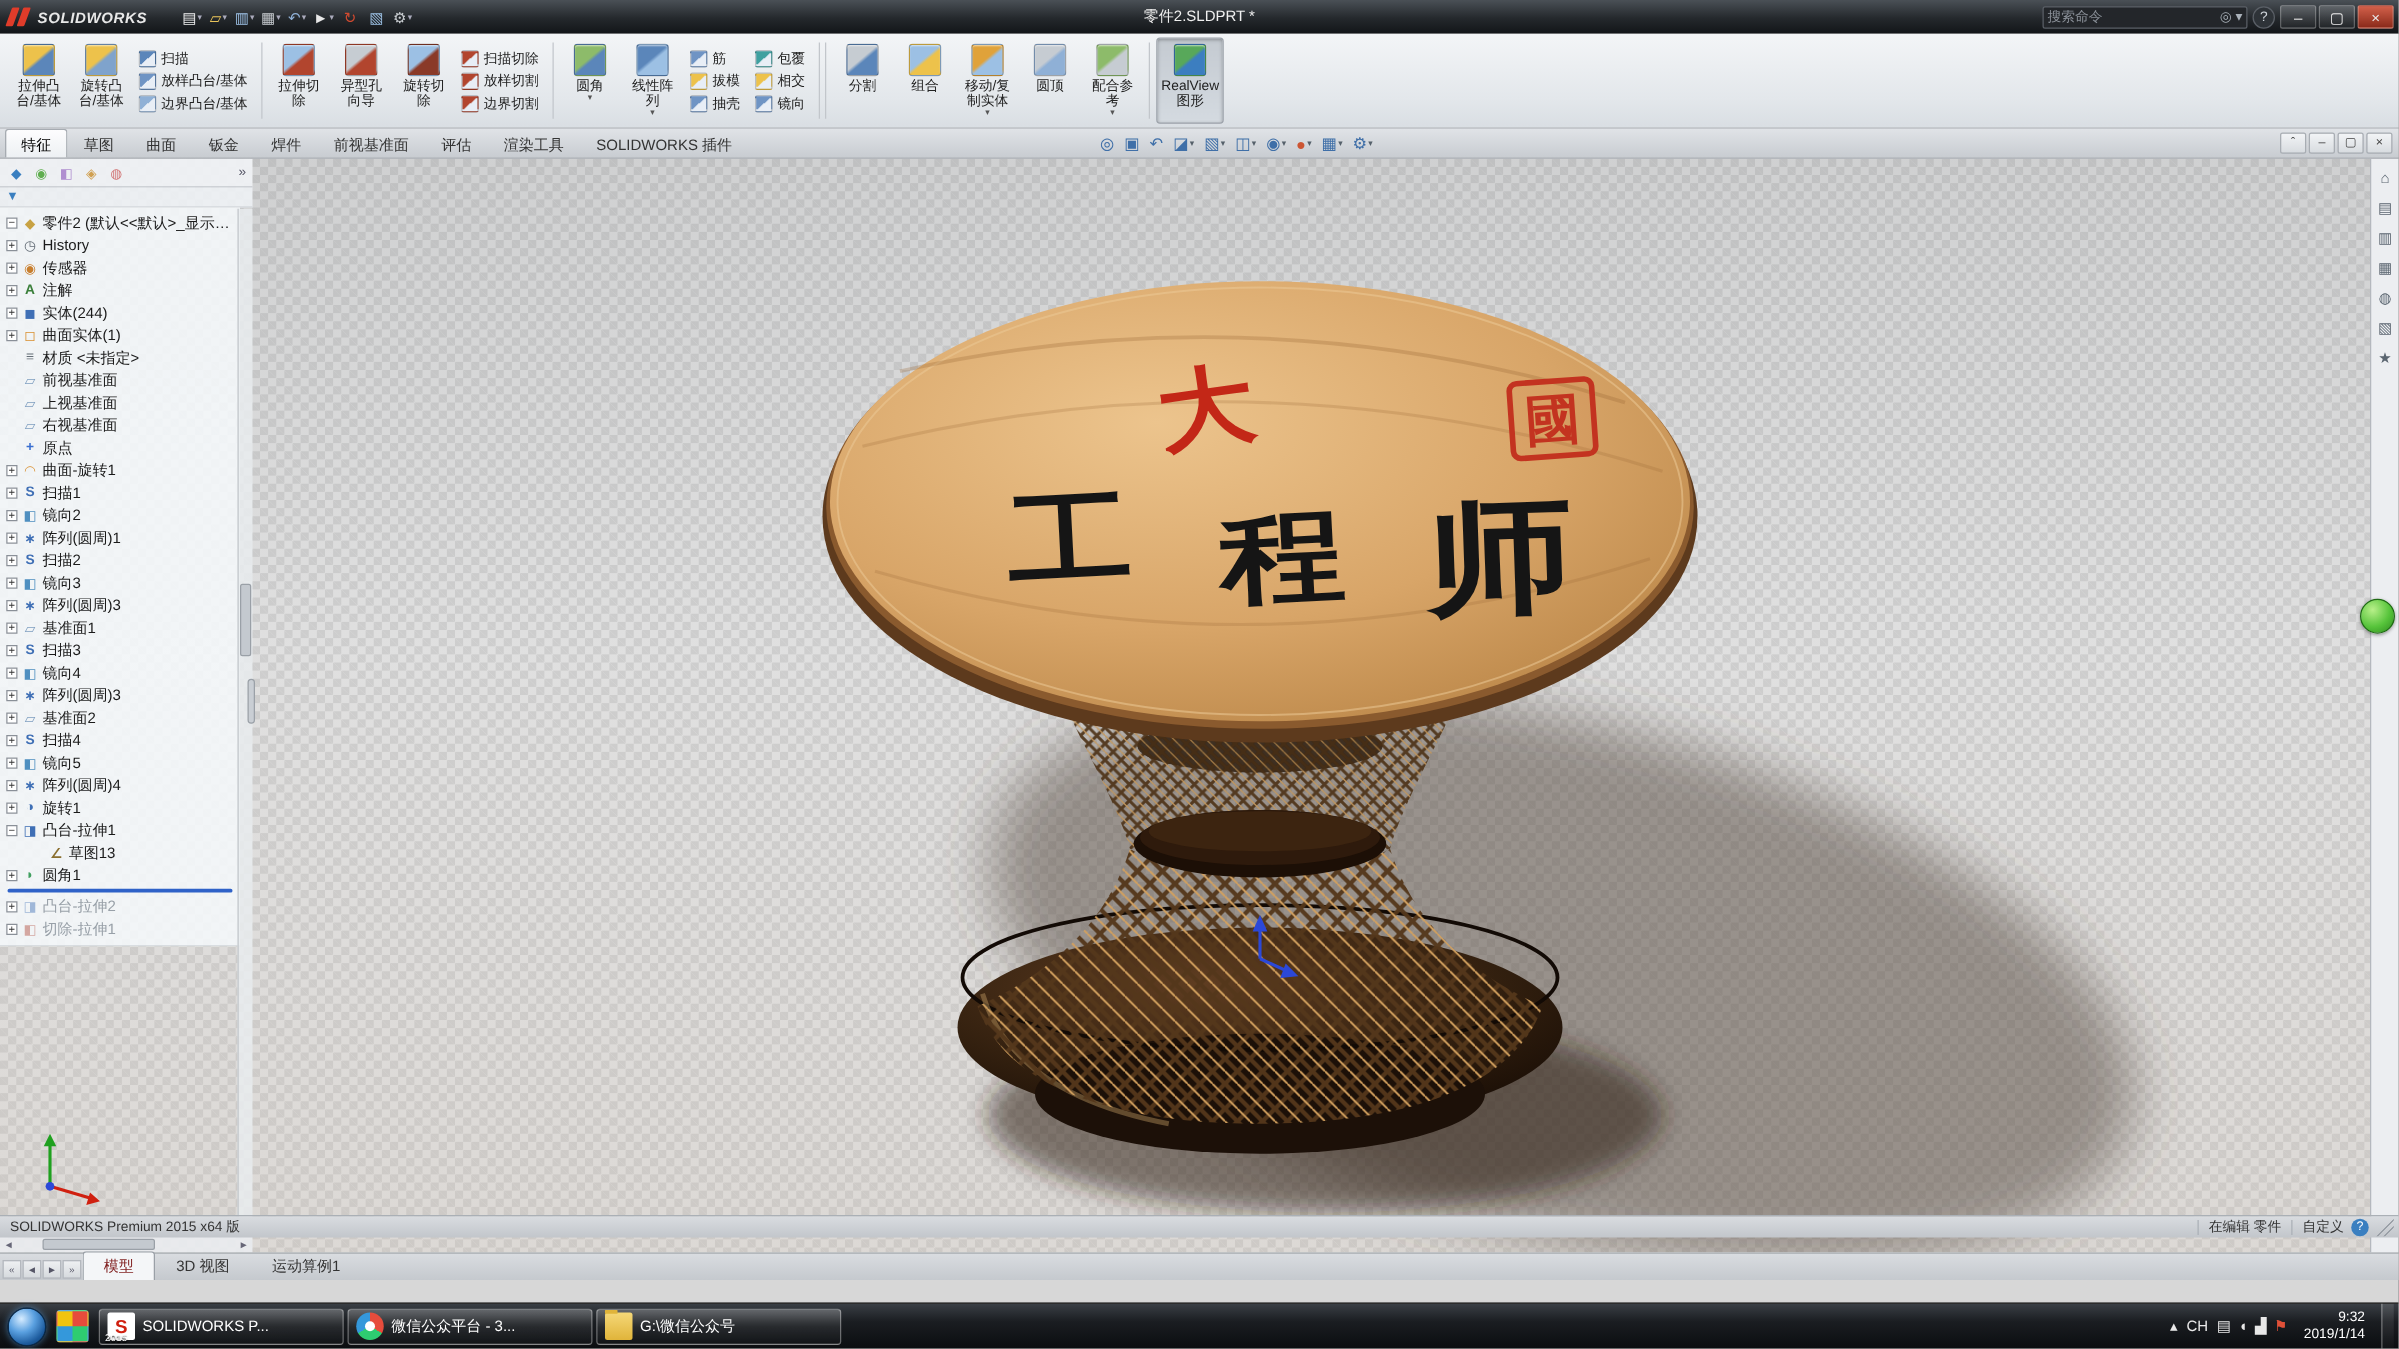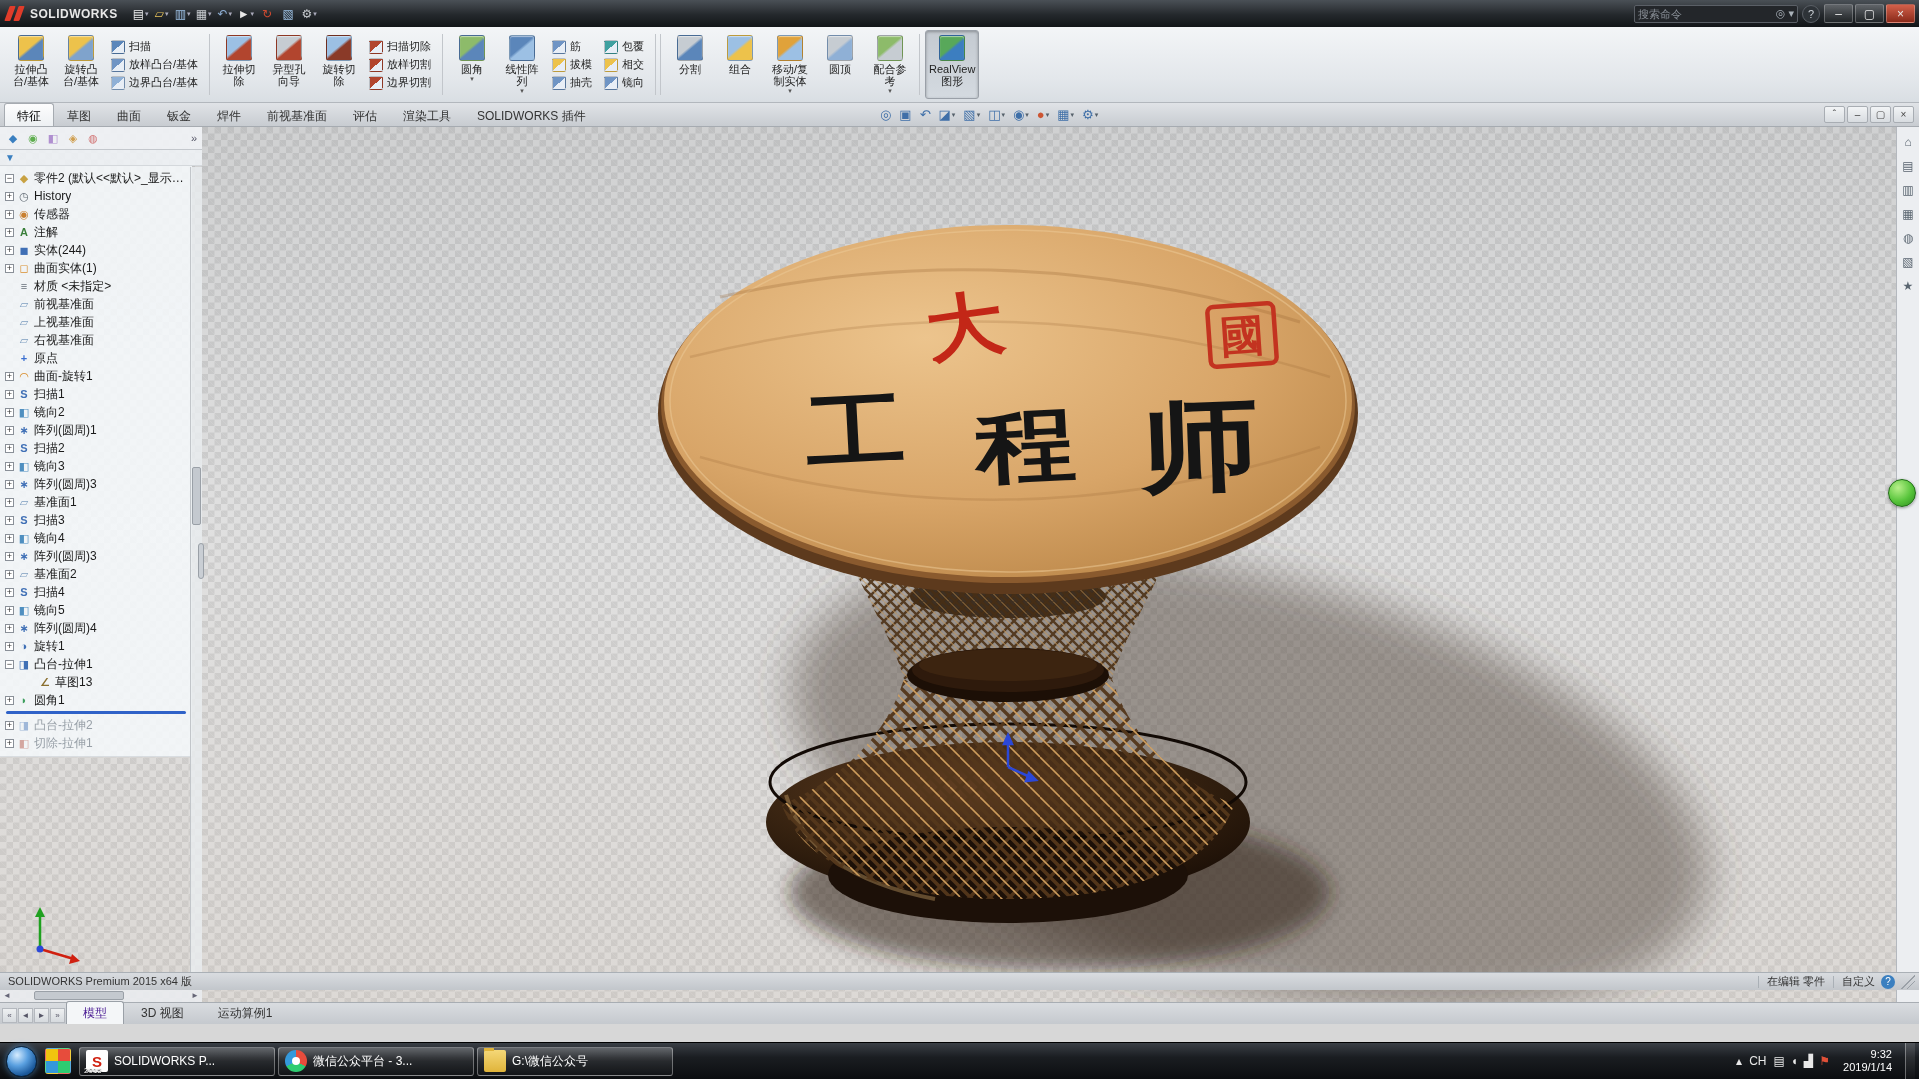--- a/index.html
+++ b/index.html
@@ -4,21 +4,21 @@
 <style>
   *{margin:0;padding:0;box-sizing:border-box}
   html,body{width:1919px;height:1079px;overflow:hidden;background:#777}
   #root{position:relative;width:1919px;height:1079px;font-family:"Liberation Sans","DejaVu Sans",sans-serif;font-size:12px;overflow:hidden;background:#d7d7d7}
 
   
   .titlebar{position:absolute;left:0;top:0;width:100%;height:27px;background:linear-gradient(#4a5056,#24282c 55%,#121518);display:flex;align-items:center;color:#e8e8e8}
   .logo-mark{position:relative;width:18px;height:15px;margin:0 5px 0 7px;flex:none}
   .logo-mark i{position:absolute;top:0;width:6px;height:15px;background:#e03c2a;transform:skewX(-20deg);border-radius:1px}
   .logo-mark i:nth-child(2){left:9px}
-  .app-name{font-weight:bold;letter-spacing:.5px;margin-right:13px;font-size:12px}
+  .app-name{font-weight:bold;font-style:italic;letter-spacing:.5px;margin-right:26px;font-size:12px}
   #quick-access{display:flex;align-items:center;gap:1px}
   .qa-btn{height:20px;min-width:20px;display:flex;align-items:center;justify-content:center;gap:1px;padding:0 2px;border-radius:2px;font-size:12px;cursor:default}
   .qa-arrow{font-size:7px;color:#aab}
   .doc-title{position:absolute;left:0;right:0;text-align:center;font-size:12px;color:#f0f0f0;pointer-events:none}
   .tb-right{margin-left:auto;display:flex;align-items:center;gap:4px;padding-right:4px;z-index:2}
   .searchbox{display:flex;align-items:center;width:164px;height:18px;background:#23262a;border:1px solid #5a5f66;border-radius:2px;padding:0 3px;gap:3px}
   .searchbox input{flex:1;background:transparent;border:none;outline:none;color:#cfd4da;font-size:11px;font-family:inherit;min-width:0}
   .searchbox input::placeholder{color:#8a9098}
   .sb-ic{color:#aab2ba;font-size:11px}
   .helpbtn{width:18px;height:18px;border-radius:9px;background:#2e3338;border:1px solid #5a5f66;color:#cfd4da;font-size:11px;display:flex;align-items:center;justify-content:center}
@@ -82,21 +82,21 @@
 
   
   #right-strip{position:absolute;left:1896px;top:0;width:23px;height:875px;background:#eceef1;border-left:1px solid #b4b8be;display:flex;flex-direction:column;align-items:center;padding-top:7px;gap:7px;z-index:3}
   .rs-icon{width:17px;height:17px;font-size:12px;color:#5a6570;text-align:center;line-height:17px}
   #green-badge{position:absolute;left:1888px;top:352px;width:28px;height:28px;border-radius:50%;background:radial-gradient(circle at 35% 30%,#b8f08a,#57c43b 55%,#2c8a1e);border:1px solid #1e6a14;z-index:4;box-shadow:0 1px 3px rgba(0,0,0,.4)}
 
   
   #modeltabs{position:absolute;left:0;top:1002px;width:100%;height:22px;background:linear-gradient(#d9dce0,#c5c9ce);border-top:1px solid #a8adb3;display:flex;align-items:flex-end;padding-left:2px;z-index:5}
   .mt-nav{width:15px;height:15px;margin:0 1px 1px 0;font-size:8px;color:#556;border:1px solid #b4b8be;background:linear-gradient(#eef0f2,#d6dade);display:flex;align-items:center;justify-content:center}
   .mtab{padding:3px 16px 2px;font-size:12px;color:#333;border:1px solid transparent;border-bottom:none;white-space:nowrap}
-  .mtab.active{background:#f4f6f8;border-color:#9aa0a7;border-radius:3px 3px 0 0;color:#4c1d95}
+  .mtab.active{background:#f4f6f8;border-color:#9aa0a7;border-radius:3px 3px 0 0;color:#7f1d1d}
 
   
   #statusbar{position:absolute;left:0;top:972px;width:100%;height:18px;background:linear-gradient(#d9dce0,#c2c6cb);border-top:1px solid #aab0b6;display:flex;align-items:center;font-size:11px;color:#333;padding:0 4px;z-index:5}
   .sb-sep{width:1px;height:12px;background:#aab0b6;margin:0 8px}
   .sb-help{width:14px;height:14px;border-radius:7px;background:#3a7fc0;color:#fff;font-size:10px;display:flex;align-items:center;justify-content:center;margin:0 6px}
   .sb-grip{width:14px;height:14px;background:linear-gradient(135deg,transparent 50%,#9aa0a7 50%,#9aa0a7 55%,transparent 55%,transparent 70%,#9aa0a7 70%,#9aa0a7 75%,transparent 75%)}
 
   
   #taskbar{position:absolute;left:0;top:1042px;width:100%;height:37px;background:linear-gradient(#3a3f45,#1a1d21 40%,#0b0d10);border-top:1px solid #000;display:flex;align-items:center;z-index:6}
   #start-orb{width:31px;height:31px;margin:0 8px 0 6px;border-radius:50%;background:radial-gradient(circle at 35% 28%,#d6ecff,#5aa0e0 38%,#1c5a9c 72%,#0b3a6a);border:1px solid #0a2a4a;box-shadow:0 0 6px rgba(90,160,224,.6)}
@@ -150,20 +150,21 @@
           <span style="color: rgb(208, 74, 48);">↻</span>
         </div>
         <div class="qa-btn">
           <span style="color: rgb(156, 192, 228);">▧</span>
         </div>
         <div class="qa-btn">
           <span style="color: rgb(200, 204, 208);">⚙</span>
           <span class="qa-arrow">▾</span>
         </div>
       </div>
+    <div class="doc-title">零件2.SLDPRT *</div>
     <div class="tb-right">
       <div class="searchbox">
         <input placeholder="搜索命令" style="">
         <span class="sb-ic">◎</span>
         <span class="sb-ic">▾</span>
       </div>
       <div class="helpbtn">?</div>
       <div id="win-controls" style="display:flex;gap:2px">
           <div class="winbtn">–</div>
           <div class="winbtn">▢</div>

